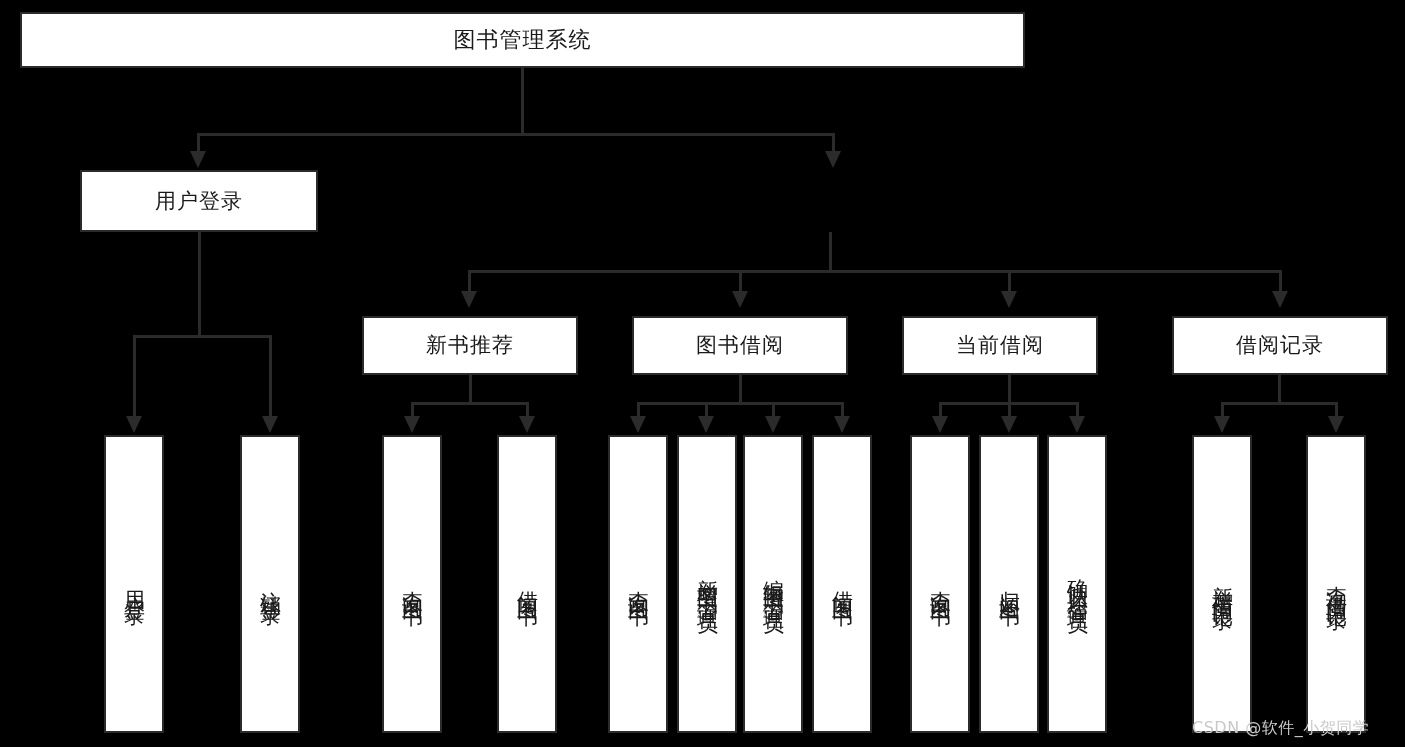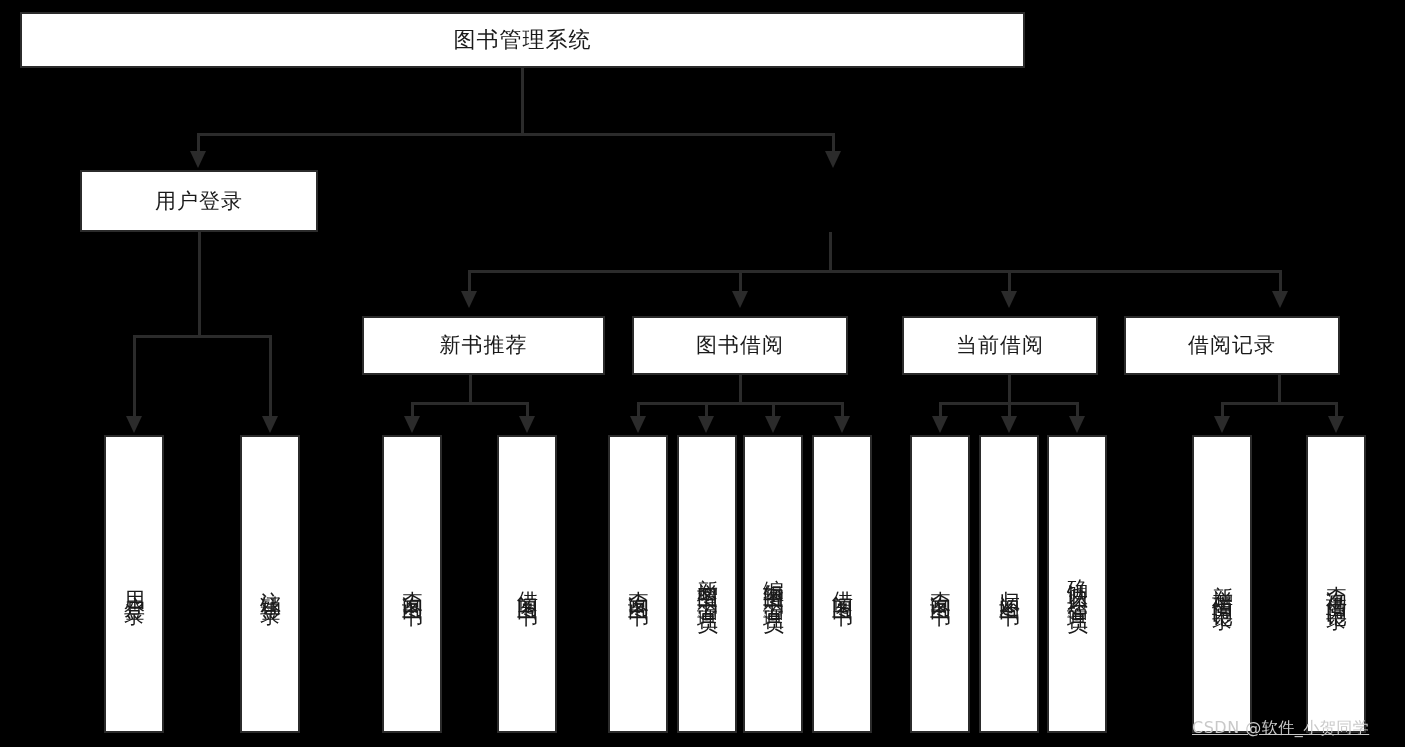--- a/index.html
+++ b/index.html
@@ -115,30 +115,30 @@
 
   <div class="vline" style="left:739px; top:270px; height:23px;"></div>
   <div class="arrow" style="left:732px; top:291px;"></div>
 
   <div class="vline" style="left:1008px; top:270px; height:23px;"></div>
   <div class="arrow" style="left:1001px; top:291px;"></div>
 
   <div class="vline" style="left:1279px; top:270px; height:23px;"></div>
   <div class="arrow" style="left:1272px; top:291px;"></div>
 
-  <div class="node h" style="left:362px; top:316px; width:243px; height:59px;">
+  <div class="node h" style="left:362px; top:316px; width:216px; height:59px;">
     <span class="htext">新书推荐</span>
   </div>
   <div class="node h" style="left:632px; top:316px; width:216px; height:59px;">
     <span class="htext">图书借阅</span>
   </div>
   <div class="node h" style="left:902px; top:316px; width:196px; height:59px;">
     <span class="htext">当前借阅</span>
   </div>
-  <div class="node h" style="left:1124px; top:316px; width:216px; height:59px;">
+  <div class="node h" style="left:1172px; top:316px; width:216px; height:59px;">
     <span class="htext">借阅记录</span>
   </div>
 
   <div class="vline" style="left:469px; top:375px; height:29px;"></div>
   <div class="hline" style="left:411px; top:402px; width:118px;"></div>
   <div class="vline" style="left:411px; top:402px; height:16px;"></div>
   <div class="arrow" style="left:404px; top:416px;"></div>
   <div class="vline" style="left:526px; top:402px; height:16px;"></div>
   <div class="arrow" style="left:519px; top:416px;"></div>
 
@@ -206,15 +206,15 @@
     <span class="vtext">确认归还（管理员）</span>
   </div>
 
   <div class="node v" style="left:1192px; top:435px; width:60px; height:298px;">
     <span class="vtext">新增借阅记录</span>
   </div>
   <div class="node v" style="left:1306px; top:435px; width:60px; height:298px;">
     <span class="vtext">查询借阅记录</span>
   </div>
 
-  <div id="watermark" style="left:1192px; top:718px;text-decoration:underline;">CSDN @软件_小贺同学</div>
+  <div id="watermark" style="left:1192px; top:718px;">CSDN @软件_小贺同学</div>
 
 </div>
 
 </body></html>

